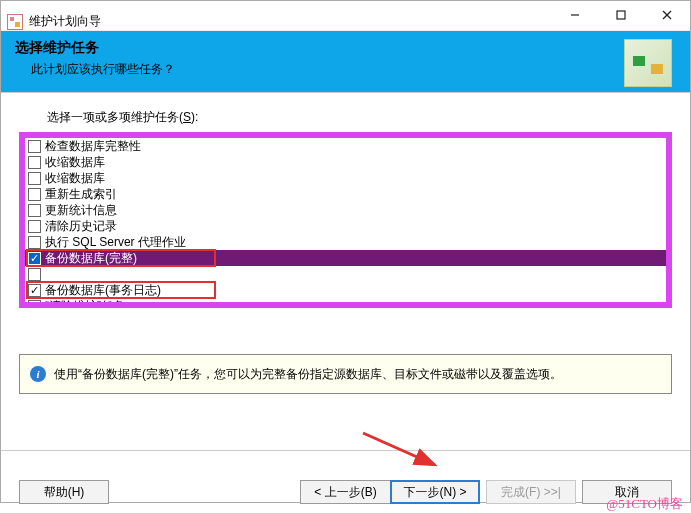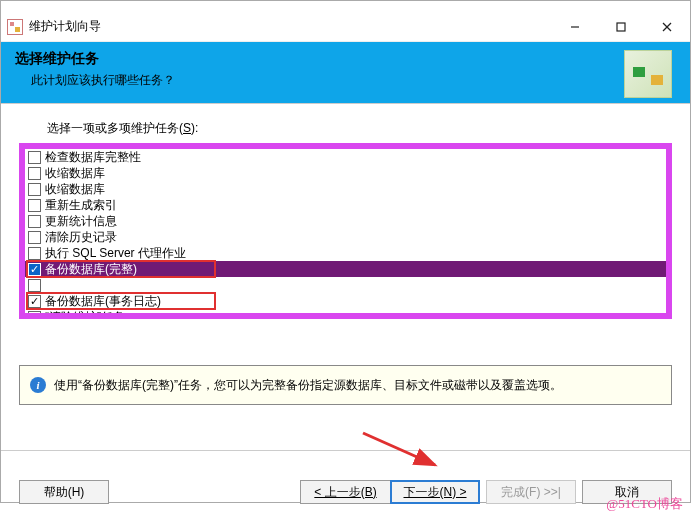--- a/index.html
+++ b/index.html
@@ -6,21 +6,21 @@
     body {
       font-family: "Microsoft YaHei", "SimSun", Tahoma, sans-serif;
       font-size: 12px;
       background: #fff;
       width: 691px;
       height: 513px;
       position: relative;
       overflow: hidden;
     }
     .window { width: 691px; height: 503px; border: 1px solid #aaa; background: #fff; display: flex; flex-direction: column; }
-    .titlebar { height: 30px; display: flex; align-items: center; justify-content: space-between; background: #fff; border-bottom: 1px solid #eee; margin-top: 11px; }
+    .titlebar { height: 30px; display: flex; align-items: flex-end; justify-content: space-between; background: #fff; border-bottom: 1px solid #eee; }
     .titlebar-left { display: flex; align-items: center; padding-left: 6px; gap: 6px; }
     .title-text { font-size: 12px; }
     .titlebar-right { display: flex; }
     .tb-btn { width: 46px; height: 30px; display: flex; align-items: center; justify-content: center; cursor: default; }
     .tb-btn svg { stroke: #222; }
 
     .header { height: 62px; background: #0ea5e9; border-bottom: 1px solid #ccc; padding: 8px 14px 0 14px; display: flex; justify-content: space-between; }
     .header-left h2 { font-size: 14px; font-weight: 700; margin-bottom: 4px; }
     .header-left .subtitle { font-size: 12px; padding-left: 16px; }
     .header-icon { width: 48px; height: 48px; background: linear-gradient(135deg,#e8f1dd,#cfe2b8); border:1px solid #bcd39a; position: relative; margin-right: 4px;}
@@ -42,21 +42,21 @@
 
     .info-box { margin-top: 46px; height: 40px; border: 1px solid #888; background: #fffff0; display: flex; align-items: center; padding: 0 10px; gap: 8px; }
     .info-icon { width:16px; height:16px; border-radius:50%; background:#2b7cd3; color:#fff; display:flex; align-items:center; justify-content:center; font-style: italic; font-family: Georgia,serif; font-weight:bold; font-size:11px;}
 
     .footer { height: 52px; border-top: 1px solid #ccc; display: flex; align-items: center; padding: 0 18px; gap: 6px; position:relative;}
     .btn { min-width: 90px; height: 24px; border: 1px solid #9a9a9a; background: #f3f3f3; font-size: 12px; display: inline-flex; align-items: center; justify-content: center; cursor: default; padding: 0 10px; margin-top: 31px;}
     .btn.primary { border: 2px solid #2b7cd3; }
     .btn.disabled { color: #9a9a9a; border-color: #c8c8c8; }
     .footer-spacer { flex: 1; }
     .btn-split { display:flex; }
-    .btn-split .btn { border-radius:0;text-decoration:underline; }
+    .btn-split .btn { border-radius:0; }
     .btn-split .btn:first-child{ border-right:none;}
     .arrow { position:absolute; left:356px; top:-24px; pointer-events:none;}
 
     .watermark { position: absolute; right: 8px; bottom: 0px; font-size: 13px; color: #ec4899; font-family: "SimSun", serif;}
     .app-icon { width:16px; height:16px; background:#fff; border:1px solid #c77; position:relative;}
     .app-icon::before{content:"";position:absolute;left:2px;top:2px;width:4px;height:4px;background:#d88;}
     .app-icon::after{content:"";position:absolute;right:2px;bottom:2px;width:5px;height:5px;background:#e4b23a;}
   </style>
 </head>
 <body>

